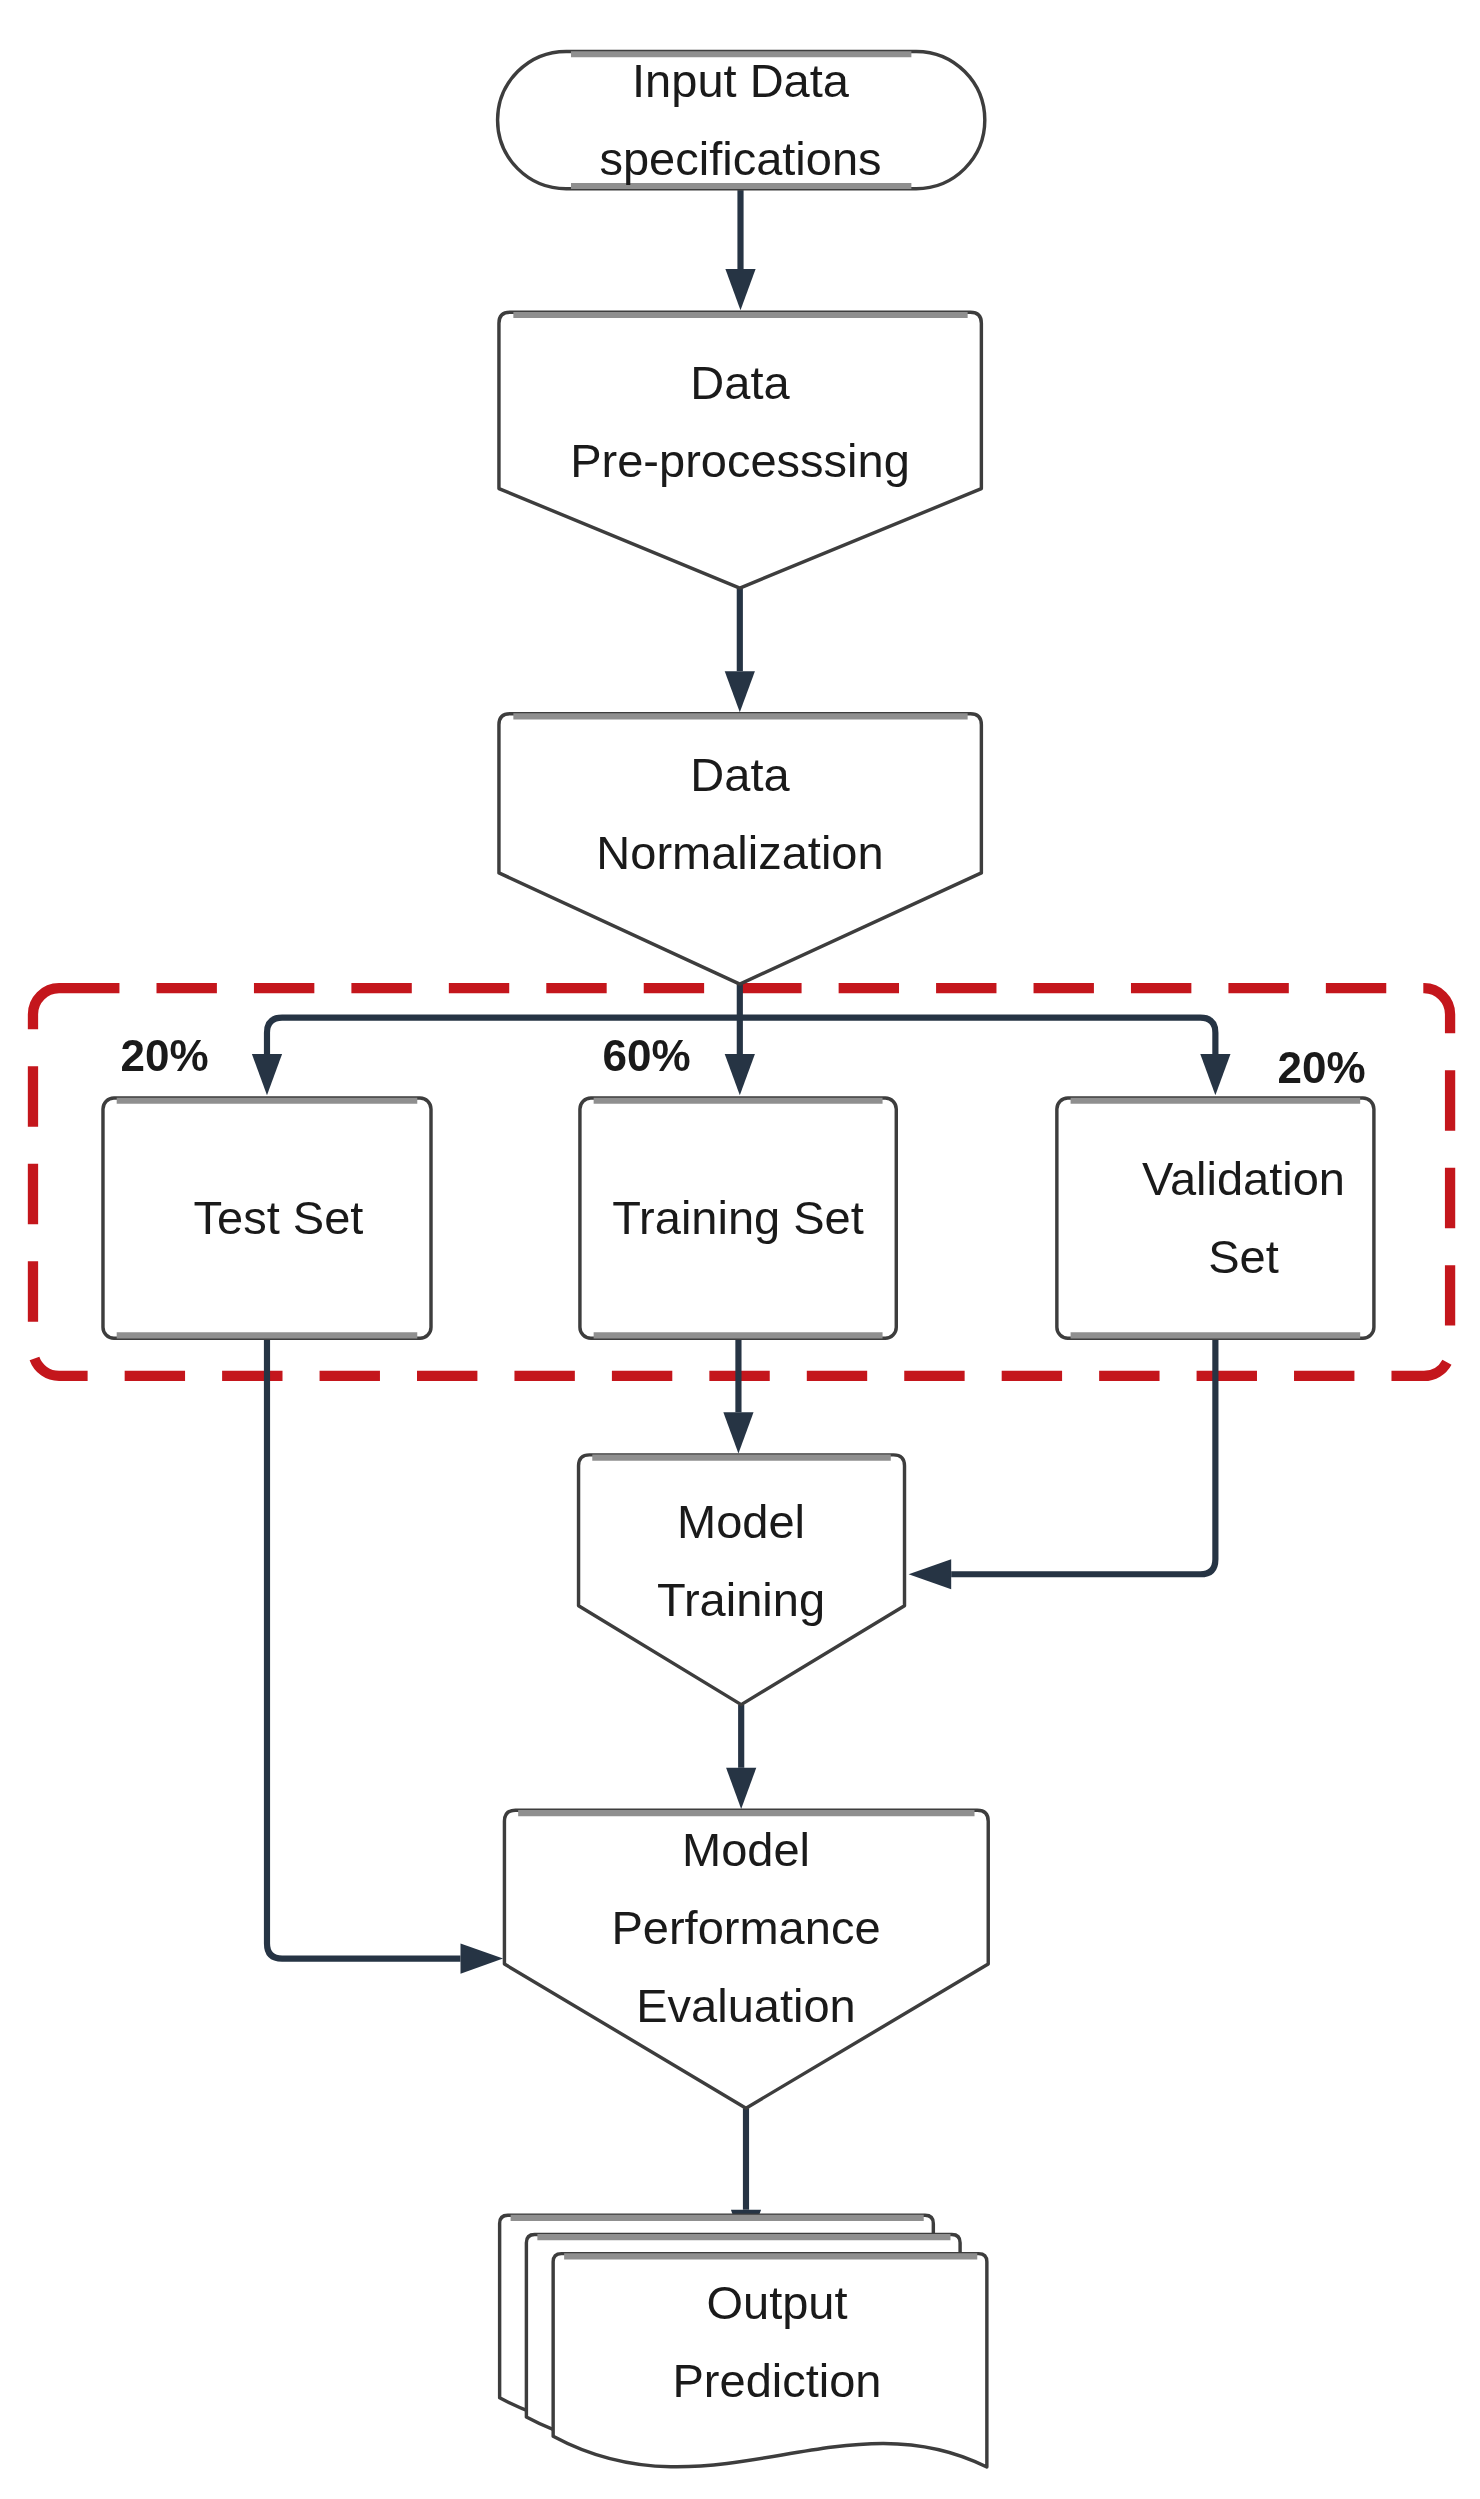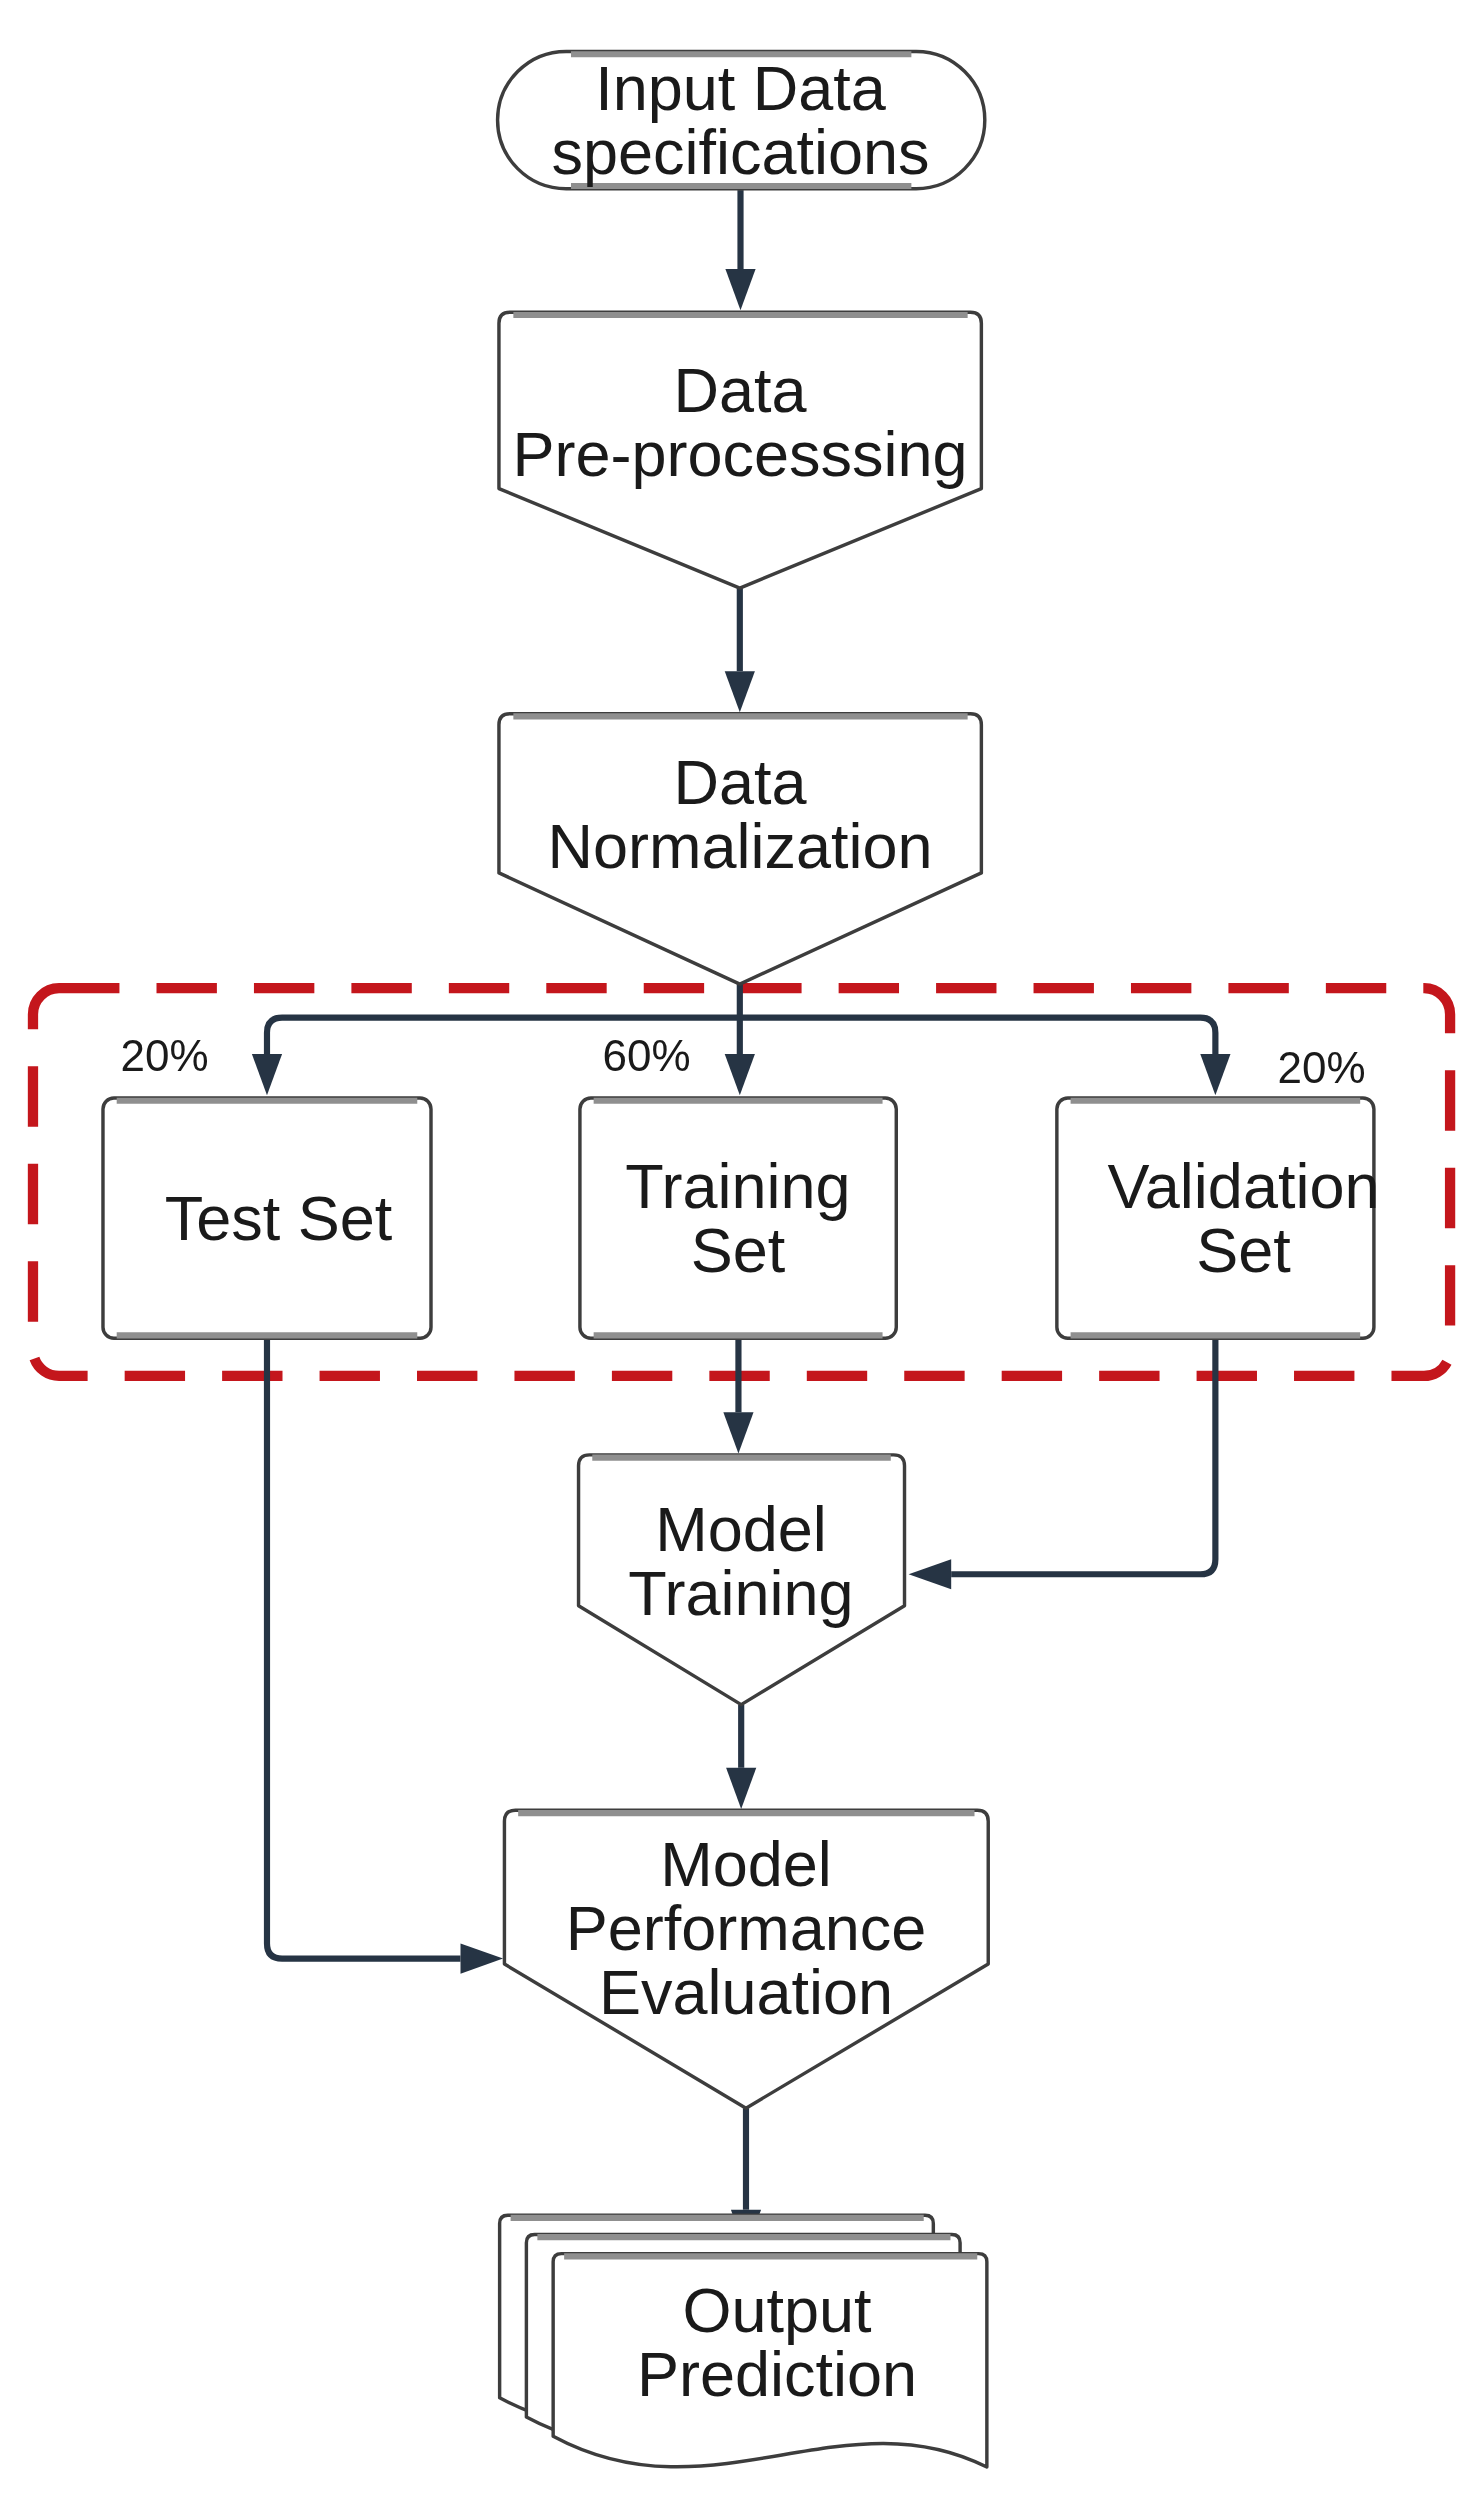--- a/index.html
+++ b/index.html
@@ -22,24 +22,24 @@
   .canvas svg{position:absolute;left:0;top:0;}
   .conn{fill:none;stroke:var(--connector);stroke-width:9;stroke-linecap:butt;stroke-linejoin:round;}
   .ah{fill:var(--connector);stroke:none;}
   .shape{fill:var(--shape-fill);stroke:var(--shape-border);stroke-width:5;stroke-linejoin:round;}
   .band{stroke:var(--top-edge-highlight);stroke-width:9;fill:none;stroke-linecap:butt;}
   .redbox{fill:none;stroke:var(--split-region-border);stroke-width:15;stroke-dasharray:88 54;}
   .label{
     position:absolute;
     display:flex;align-items:center;justify-content:center;
     text-align:center;white-space:pre-line;
-    font-size:63px;line-height:64px;color:var(--text);
+    font-size:47px;line-height:78px;color:var(--text);
   }
   .pct{
-    font-weight:400;font-size:44px;line-height:63px;
+    font-weight:700;font-size:44px;line-height:63px;
   }
 </style>
 </head>
 <body>
 
 <div class="canvas">
 
   <svg width="1481" height="2500" viewBox="0 0 2158 3643">
 
     <rect class="redbox" x="48" y="1440" width="2065" height="565" rx="38"></rect>

